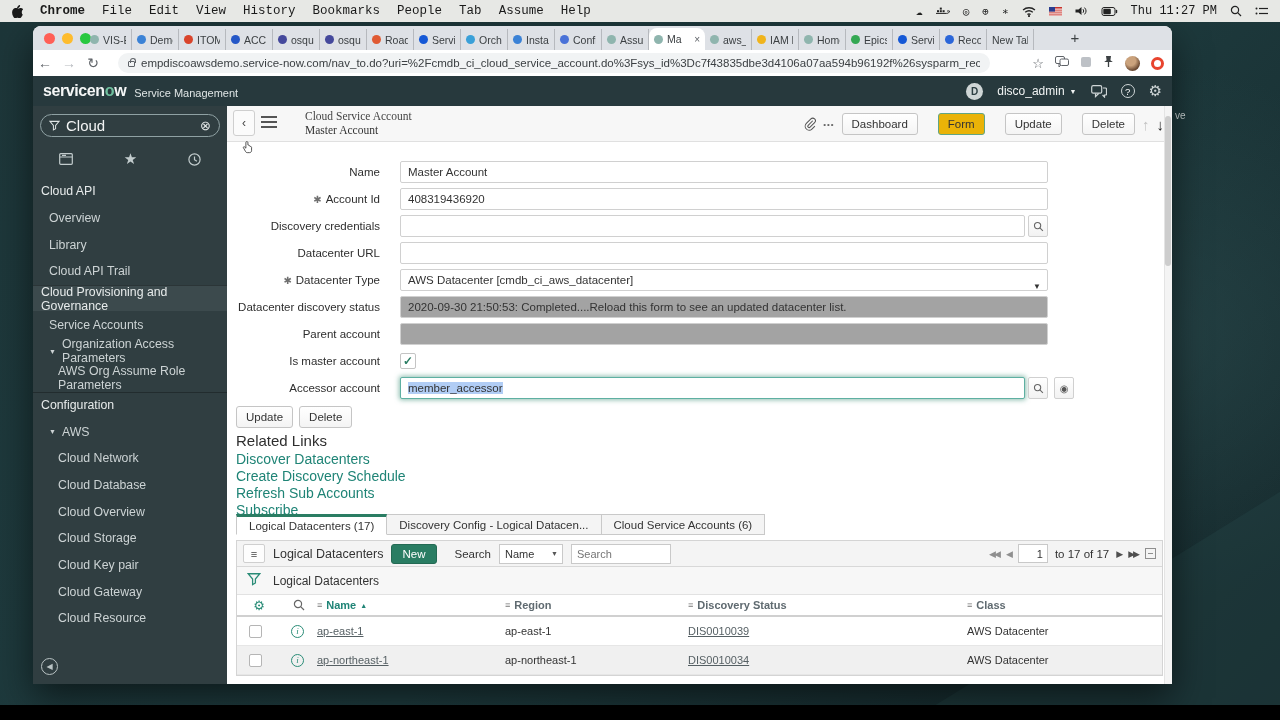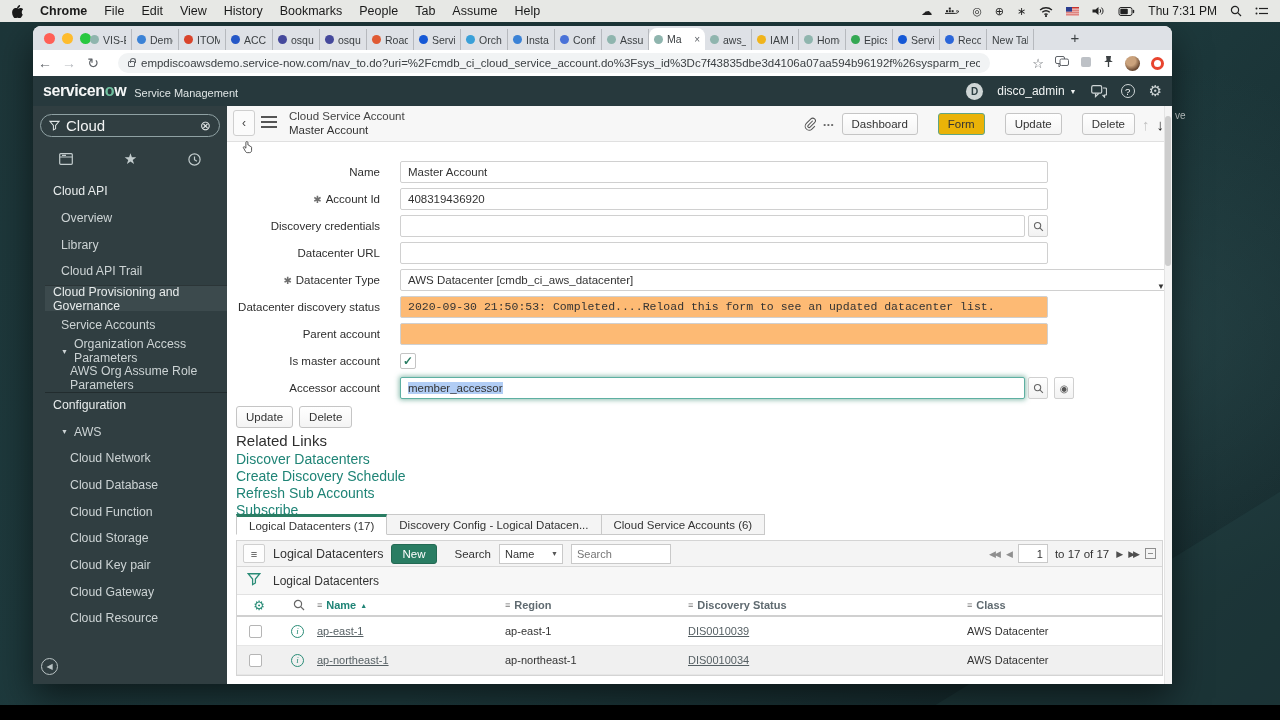--- a/index.html
+++ b/index.html
@@ -2,21 +2,21 @@
 <html><head>
 <meta charset="utf-8">
 <style>
   * { margin:0; padding:0; box-sizing:border-box; }
   html,body { width:1280px; height:720px; overflow:hidden; }
   body { font-family:"Liberation Sans", sans-serif; background:#000; position:relative; }
   .screen { position:absolute; inset:0; background:#000; }
 
   
   .menubar { position:absolute; left:0; top:0; width:1280px; height:22px; background:#e7e8e5;
-    display:flex; align-items:center; padding:0 12px; font-size:12.5px; color:#1a1a1a; z-index:50; }
+    display:flex; align-items:center; padding:0 12px; font-size:12.5px; color:#1a1a1a; z-index:50;font-family:Liberation Mono, monospace; }
   .menubar .left { display:flex; align-items:center; gap:17px; }
   .menu-item { cursor:default; }
   .menu-item.app { font-weight:bold; }
   .menubar .right { margin-left:auto; display:flex; align-items:center; gap:13px; }
   .status-icon { display:inline-flex; align-items:center; font-size:11px; color:#222; }
   .clock { font-size:12px; }
 
   
   .desktop { position:absolute; left:0; top:22px; width:1280px; height:683px;
     background:linear-gradient(135deg,#1d3639 0%, #1e3b3e 55%, #142629 100%); overflow:hidden; }
@@ -78,66 +78,66 @@
   
   .sn-body { position:absolute; left:0; top:80px; width:100%; height:578px; display:flex; }
 
   .sidebar { position:relative; width:194px; height:100%; background:#303e41; flex:none; }
   .nav-filter { position:absolute; left:7px; top:8px; width:180px; height:23px; border:1px solid #8fa1a3;
     border-radius:12px; display:flex; align-items:center; padding:0 8px; gap:6px; }
   .nav-filter input { background:transparent; border:none; outline:none; color:#f2f4f4; font-size:15px; width:120px; font-family:inherit; }
   .nav-filter .clear { margin-left:auto; color:#e8ecec; font-size:13px; }
   .nav-tabs { position:absolute; left:0; top:40px; width:100%; height:26px; display:flex; justify-content:space-around; align-items:center; }
   .nav-tab-ico { color:#c2cccd; font-size:13px; display:flex; align-items:center; }
-  .nav-items { position:absolute; left:12px; top:72px; width:100%; }
+  .nav-items { position:absolute; left:0; top:72px; width:100%; }
   .nav-item { height:26.7px; display:flex; align-items:center; font-size:12.3px; color:#ccd3d4; padding-left:8px; }
   .nav-item.header { color:#e7ebeb; border-top:1px solid rgba(0,0,0,.28); }
   .nav-item.header.first { border-top:none; }
   .nav-item.highlight { background:#3c4a4d; }
   .nav-item.ind1 { padding-left:16px; }
   .nav-item.ind2 { padding-left:25px; }
   .nav-item .exp { font-size:7px; margin-right:6px; color:#ccd3d4; }
   .nav-collapse { position:absolute; left:8px; bottom:9px; width:17px; height:17px; border:1.4px solid #b9c3c4;
     border-radius:50%; color:#b9c3c4; font-size:8px; display:flex; align-items:center; justify-content:center; }
 
   .main { position:relative; flex:1; background:#fff; height:100%; overflow:hidden; }
 
   
   .rec-header { position:absolute; left:0; top:0; width:100%; height:36px; background:#f7f7f7;
     border-bottom:1px solid #e0e0e0; display:flex; align-items:center; }
   .back-btn { position:absolute; left:6px; top:4px; width:22px; height:26px; background:#fbfbfb; border:1px solid #cfcfcf;
     border-radius:3px; display:flex; align-items:center; justify-content:center; font-size:12px; color:#444; }
   .ctx-menu { position:absolute; left:34px; top:10px; color:#555; }
   .ctx-menu div { width:16px; height:2px; background:#555; margin-bottom:3px; }
-  .rec-titles { position:absolute; left:62px; top:3px; line-height:14px; }
+  .rec-titles { position:absolute; left:78px; top:3px; line-height:14px;font-family:Liberation Serif, serif; }
   .rec-title { font-size:11.5px; color:#444; }
   .rec-subtitle { font-size:11.5px; color:#333; }
   .rec-right { position:absolute; right:8px; top:0; height:36px; display:flex; align-items:center; gap:7px; }
   .rec-ico { color:#555; display:flex; align-items:center; }
   .more-dots { font-size:8px; color:#666; letter-spacing:1px; }
   .btn { height:22px; padding:0 9px; font-size:11.5px; color:#333; background:linear-gradient(#fff,#f4f4f4);
     border:1px solid #c5c5c5; border-radius:3px; display:inline-flex; align-items:center; font-family:inherit; }
   .btn.active-form { background:#eab308; border-color:#62a584; }
   .arrow-up { color:#c3c3c3; font-size:15px; }
   .arrow-down { color:#222; font-size:15px; }
   .cursor-hand { position:absolute; left:7px; top:30px; z-index:30; }
 
   
   .form-rows { position:absolute; left:0; top:55px; width:100%; }
   .frow { height:22px; margin-bottom:5px; position:relative; }
   .flabel { position:absolute; left:0; top:0; width:153px; text-align:right; font-size:11.5px; color:#2e2e2e; line-height:22px; }
   .req { color:#707070; font-size:10px; margin-right:4px; }
   .fctrl { position:absolute; left:173px; top:0; height:22px; }
   .finput { width:648px; height:22px; border:1px solid #d0d0d0; border-radius:2px; background:#fff;
     font-size:11.5px; color:#333; line-height:20px; padding:0 7px; white-space:nowrap; overflow:hidden; }
-  .finput.readonly { background:#fdba74;font-family:Liberation Mono, monospace; }
+  .finput.readonly { background:#a3a3a3; }
   .finput.short { width:625px; }
   .finput.focused { border-color:#5eb0a2; box-shadow:0 0 5px 1px rgba(46,134,110,.55); }
   .sel-text { background:#b1cdf5; }
-  .fselect { width:772px; height:22px; border:1px solid #d0d0d0; border-radius:2px; background:#fff;
+  .fselect { width:648px; height:22px; border:1px solid #d0d0d0; border-radius:2px; background:#fff;
     font-size:11.5px; color:#333; line-height:20px; padding:0 18px 0 7px; position:relative; }
   .fselect .caret { position:absolute; right:6px; top:7px; font-size:8px; color:#333; }
   .lookup-btn { position:absolute; left:628px; top:0; width:20px; height:22px; border:1px solid #d0d0d0;
     background:linear-gradient(#fff,#f2f2f2); border-radius:2px; display:flex; align-items:center; justify-content:center; }
   .preview-btn { position:absolute; left:654px; top:0; width:20px; height:22px; border:1px solid #d0d0d0;
     background:linear-gradient(#fff,#f2f2f2); border-radius:2px; display:flex; align-items:center; justify-content:center; font-size:10px; color:#555; }
   .fcheck { width:16px; height:16px; margin-top:3px; border:1px solid #c4c4c4; border-radius:2px; background:#fff;
     color:#2a7d63; font-size:12px; font-weight:bold; display:flex; align-items:center; justify-content:center; line-height:1; }
   .form-actions { position:absolute; left:9px; top:300px; display:flex; gap:6px; }
 
@@ -252,21 +252,21 @@
             <path d="M7.5 3.2a2.8 2.8 0 0 1 0 3.6M9 1.6a5 5 0 0 1 0 6.8" fill="none" stroke="#222"></path>
           </svg>
         </span>
       <span class="status-icon">
           <svg width="17" height="9" viewBox="0 0 16 9">
             <rect x="0.5" y="0.5" width="13" height="8" rx="2" fill="none" stroke="#222"></rect>
             <rect x="1.8" y="1.8" width="7.5" height="5.4" rx="1" fill="#222"></rect>
             <rect x="14.3" y="2.8" width="1.4" height="3.4" rx=".7" fill="#222"></rect>
           </svg>
         </span>
-      <span class="clock">Thu 7:31 PM</span>
+      <span class="clock">Thu 11:27 PM</span>
       <span class="status-icon">
           <svg width="12" height="12" viewBox="0 0 12 12">
             <circle cx="5" cy="5" r="3.6" fill="none" stroke="#222" stroke-width="1.2"></circle>
             <line x1="7.7" y1="7.7" x2="11" y2="11" stroke="#222" stroke-width="1.2"></line>
           </svg>
         </span>
       <span class="status-icon">
           <svg width="13" height="10" viewBox="0 0 13 10">
             <circle cx="1.5" cy="2.5" r="1" fill="#222"></circle>
             <line x1="4" y1="2.5" x2="13" y2="2.5" stroke="#222" stroke-width="1.2"></line>
@@ -483,21 +483,21 @@
               <span class="exp">▼</span>
               <span>AWS</span>
             </div>
             <div class="nav-item ind2">
               <span>Cloud Network</span>
             </div>
             <div class="nav-item ind2">
               <span>Cloud Database</span>
             </div>
             <div class="nav-item ind2">
-              <span>Cloud Function</span>
+              <span>Cloud Overview</span>
             </div>
             <div class="nav-item ind2">
               <span>Cloud Storage</span>
             </div>
             <div class="nav-item ind2">
               <span>Cloud Key pair</span>
             </div>
             <div class="nav-item ind2">
               <span>Cloud Gateway</span>
             </div>

